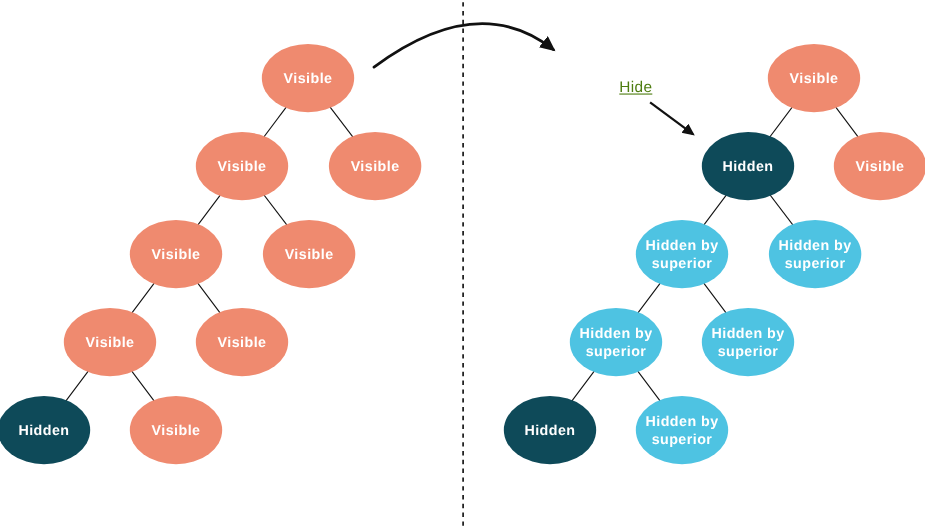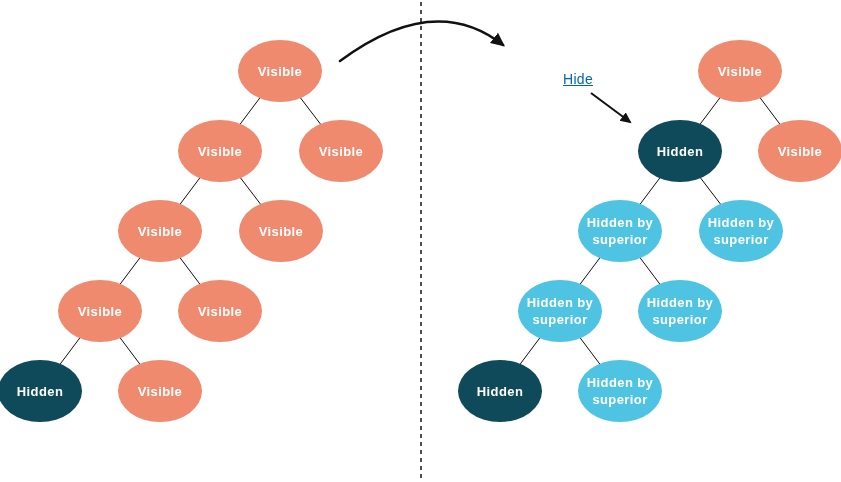--- a/index.html
+++ b/index.html
@@ -24,21 +24,21 @@
   .node-label-text {
     font-family: "Liberation Sans", sans-serif;
     font-weight: 600;
     letter-spacing: 0.4px;
   }
   .hide-label {
     position: absolute;
     font-family: "Liberation Sans", sans-serif;
     font-size: 14px;
     font-weight: 500;
-    color: #0369a1;
+    color: #4d7c0f;
     letter-spacing: 0.3px;
     white-space: nowrap;
     text-decoration: underline;
   }
 </style>
 </head>
 <body>
 
 <div class="stage">
   <svg id="tree-svg" width="841" height="482" viewBox="0 0 841 482">

